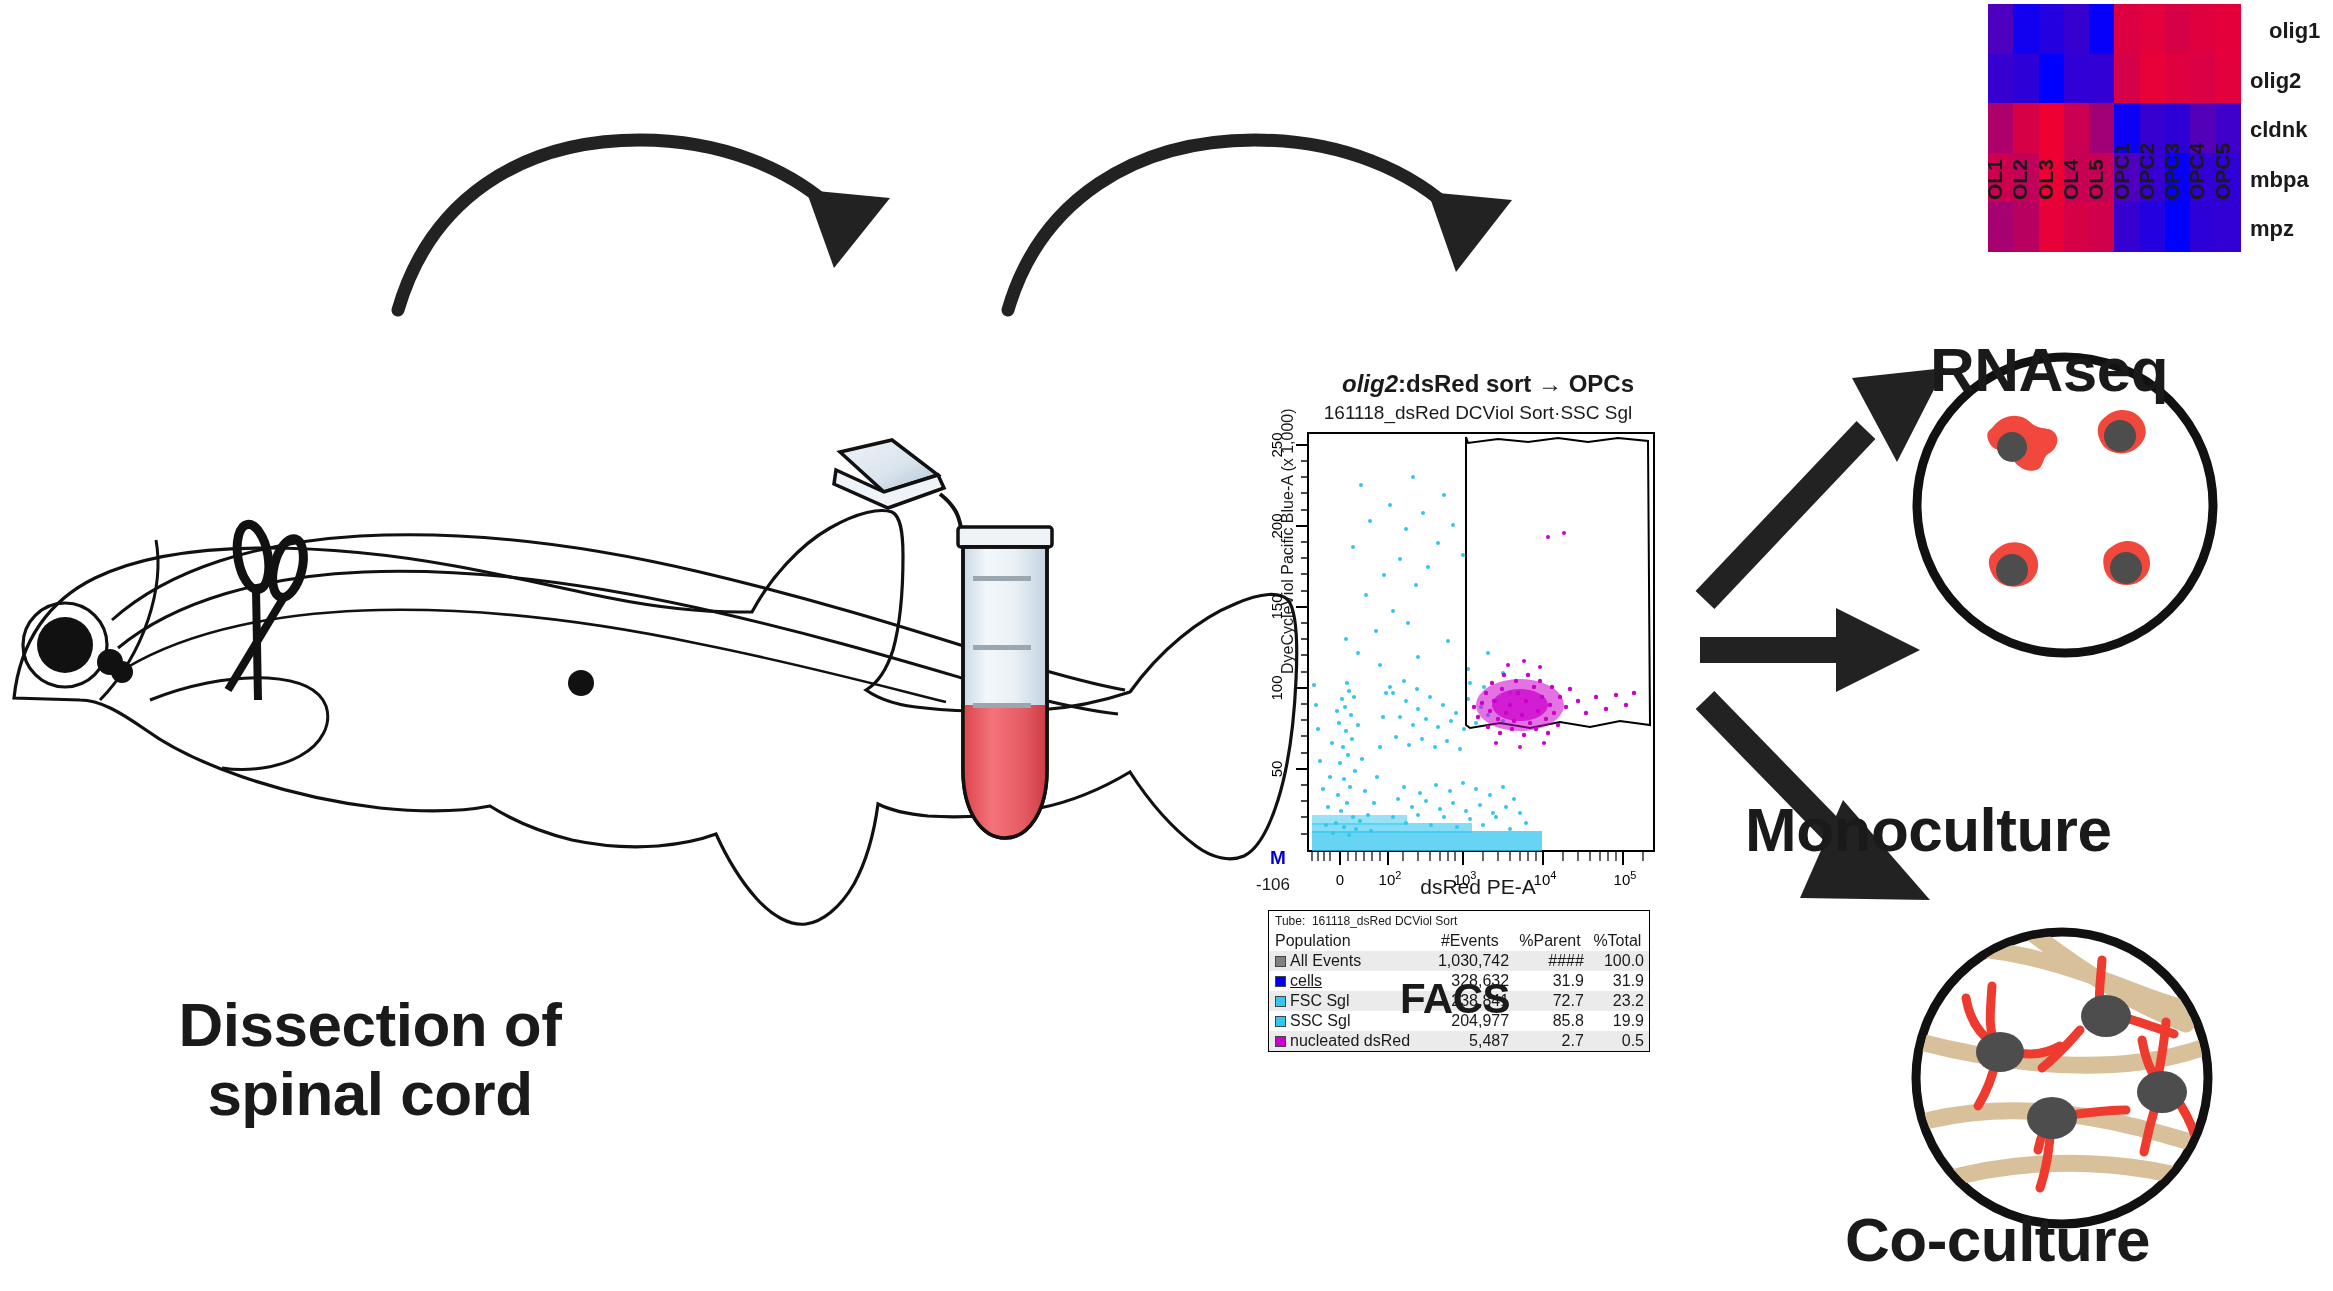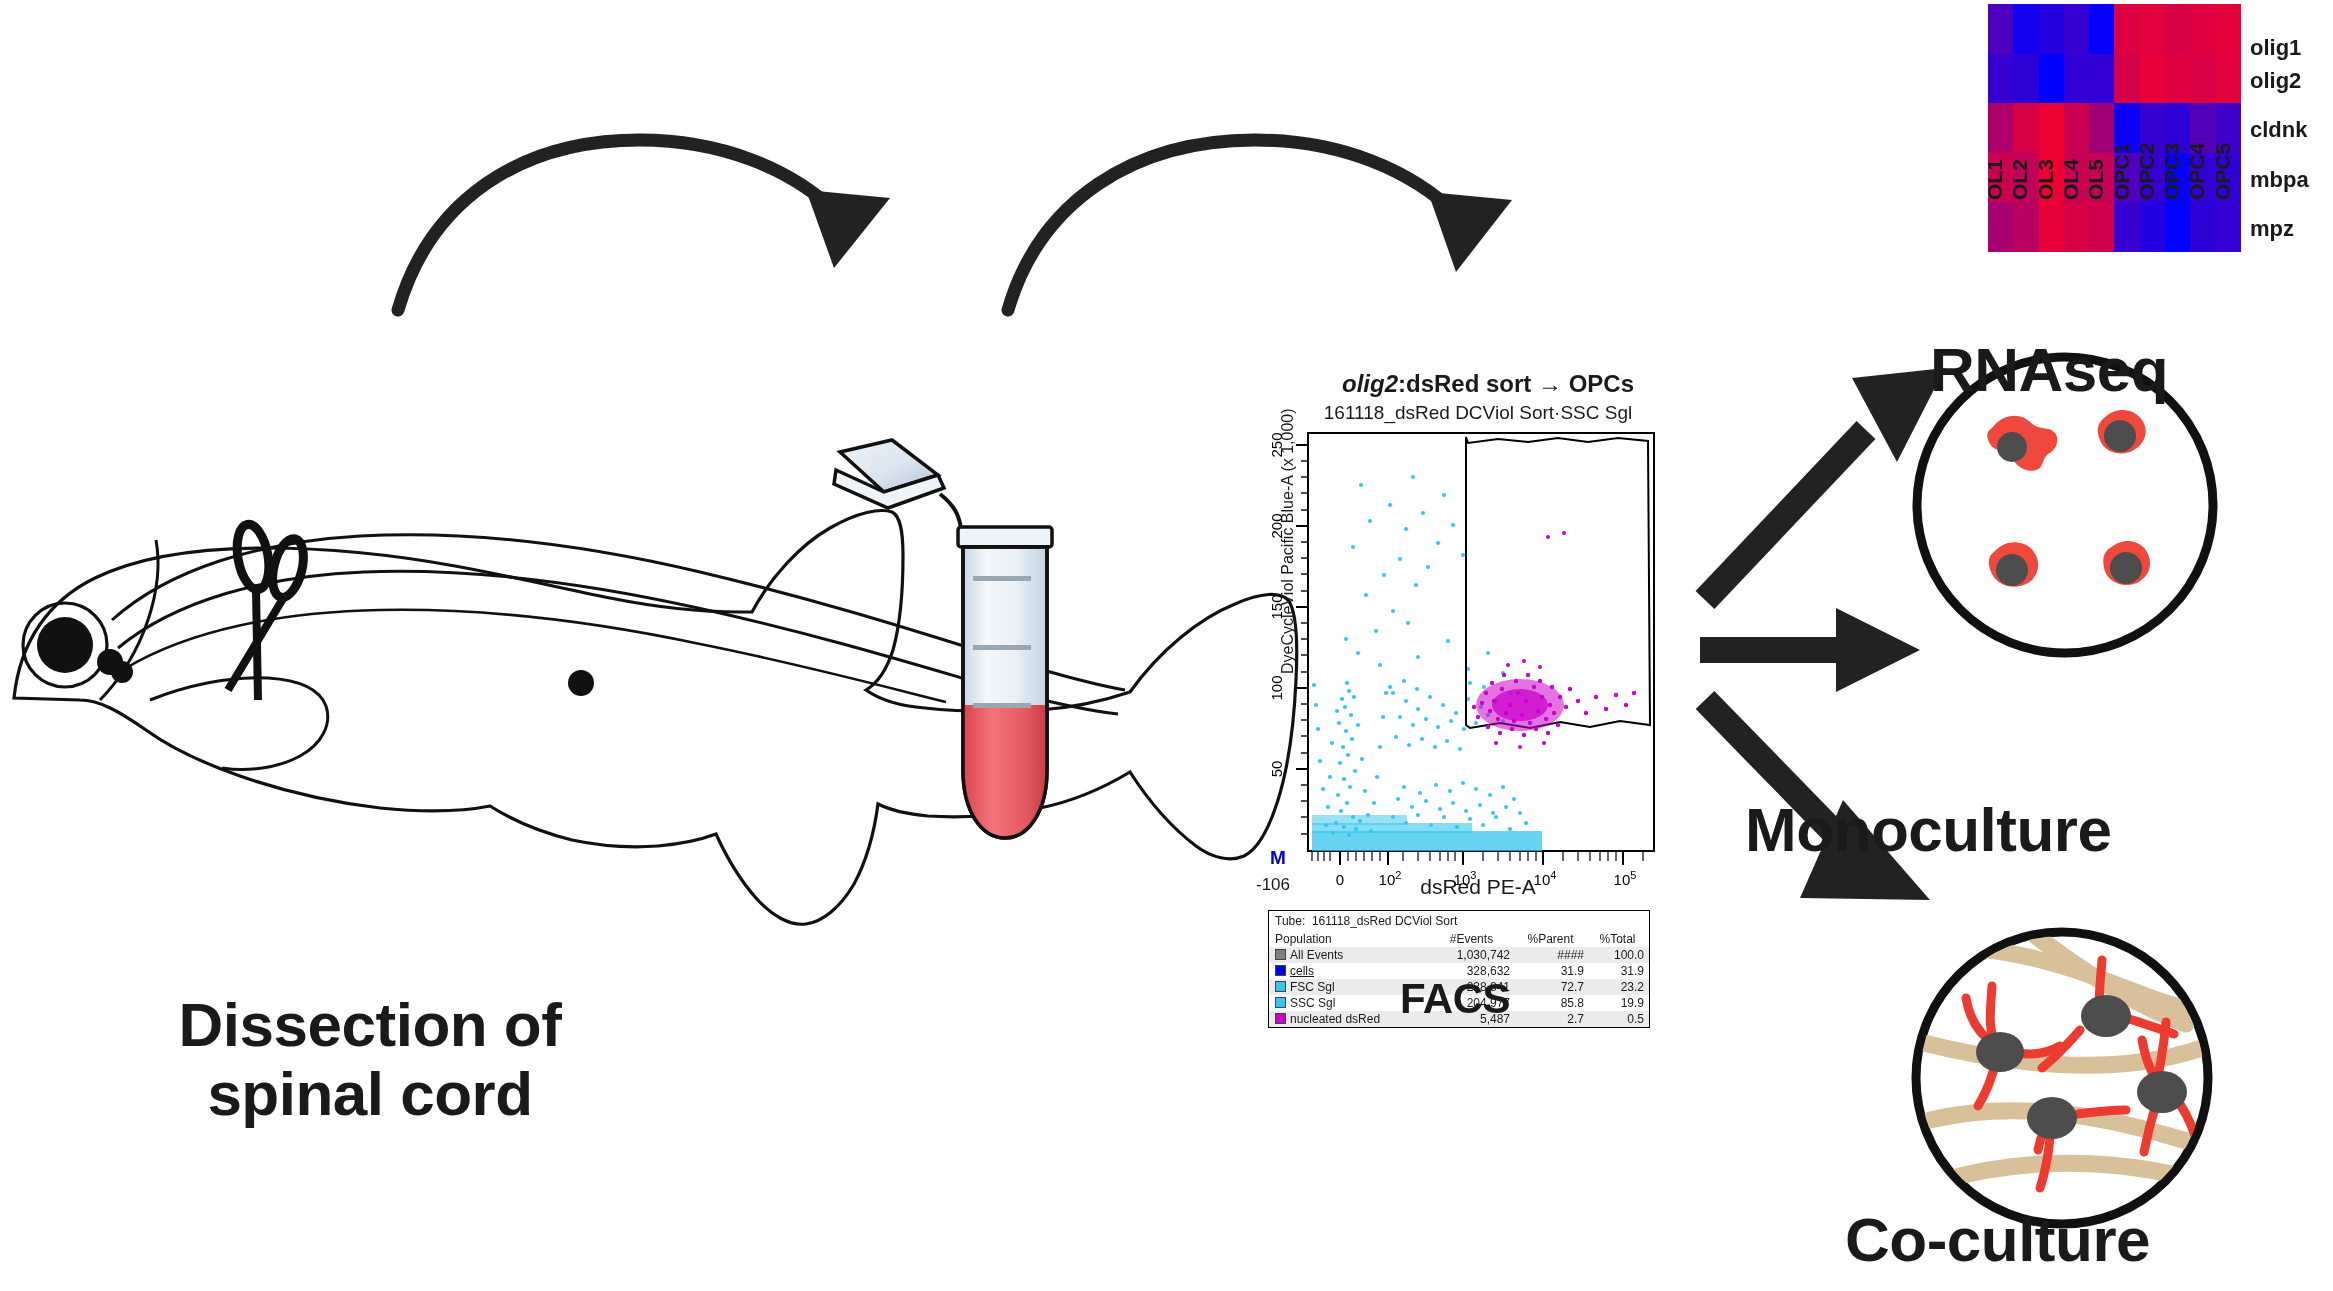--- a/index.html
+++ b/index.html
@@ -51,21 +51,21 @@
     position:absolute;left:238px;top:130px;font-size:17px;background:#fff;
     padding:0 2px;white-space:nowrap;
   }
 
   
   #facs-stats{
     position:absolute;left:20px;top:540px;width:380px;
     border:1px solid #000;background:#fff;font-size:12px;
   }
   #facs-stats .tube{padding:3px 6px;white-space:nowrap;}
-  #facs-stats table{border-collapse:collapse;width:100%;font-size:12px;}
+  #facs-stats table{border-collapse:collapse;width:100%;font-size:16px;}
   #facs-stats th{font-weight:normal;text-align:center;padding:1px 5px 1px 2px;}
   #facs-stats th.pop{text-align:left;padding-left:6px;}
   #facs-stats td{padding:1px 5px 1px 2px;text-align:right;white-space:nowrap;}
   #facs-stats td.pop{text-align:left;padding-left:6px;white-space:nowrap;}
   #facs-stats tr.alt{background:#ebebeb;}
   .swatch{display:inline-block;width:9px;height:9px;border:1px solid #444;
           vertical-align:-1px;margin-right:4px;}
   .ind1{padding-left:6px;}
   .ind2{padding-left:20px;text-decoration:underline;}
   .ind3{padding-left:34px;}
@@ -685,21 +685,21 @@
       <div class="hm-cell" title="mpz / OL3 = 0.95" style="background: rgb(232, 0, 56);"></div>
       <div class="hm-cell" title="mpz / OL4 = 0.8" style="background: rgb(214, 0, 71);"></div>
       <div class="hm-cell" title="mpz / OL5 = 0.75" style="background: rgb(208, 0, 77);"></div>
       <div class="hm-cell" title="mpz / OPC1 = -0.55" style="background: rgb(54, 0, 209);"></div>
       <div class="hm-cell" title="mpz / OPC2 = -0.7" style="background: rgb(36, 0, 224);"></div>
       <div class="hm-cell" title="mpz / OPC3 = -1" style="background: rgb(0, 0, 255);"></div>
       <div class="hm-cell" title="mpz / OPC4 = -0.62" style="background: rgb(45, 0, 216);"></div>
       <div class="hm-cell" title="mpz / OPC5 = -0.58" style="background: rgb(50, 0, 212);"></div>
     </div>
   <div id="hm-rowlabels">
-      <div class="hm-rowlabel" style="top: 31px;">olig1</div>
+      <div class="hm-rowlabel" style="top: 14px; margin-left: 19px;">olig1</div>
       <div class="hm-rowlabel" style="top: 63.5px;">olig2</div>
       <div class="hm-rowlabel" style="top: 113px;">cldnk</div>
       <div class="hm-rowlabel" style="top: 162.5px;">mbpa</div>
       <div class="hm-rowlabel" style="top: 212px;">mpz</div>
     </div>
   <div id="hm-collabels">
       <div class="hm-collabel" style="left: 19px;">OL1</div>
       <div class="hm-collabel" style="left: 44.3px;">OL2</div>
       <div class="hm-collabel" style="left: 69.6px;">OL3</div>
       <div class="hm-collabel" style="left: 94.9px;">OL4</div>

